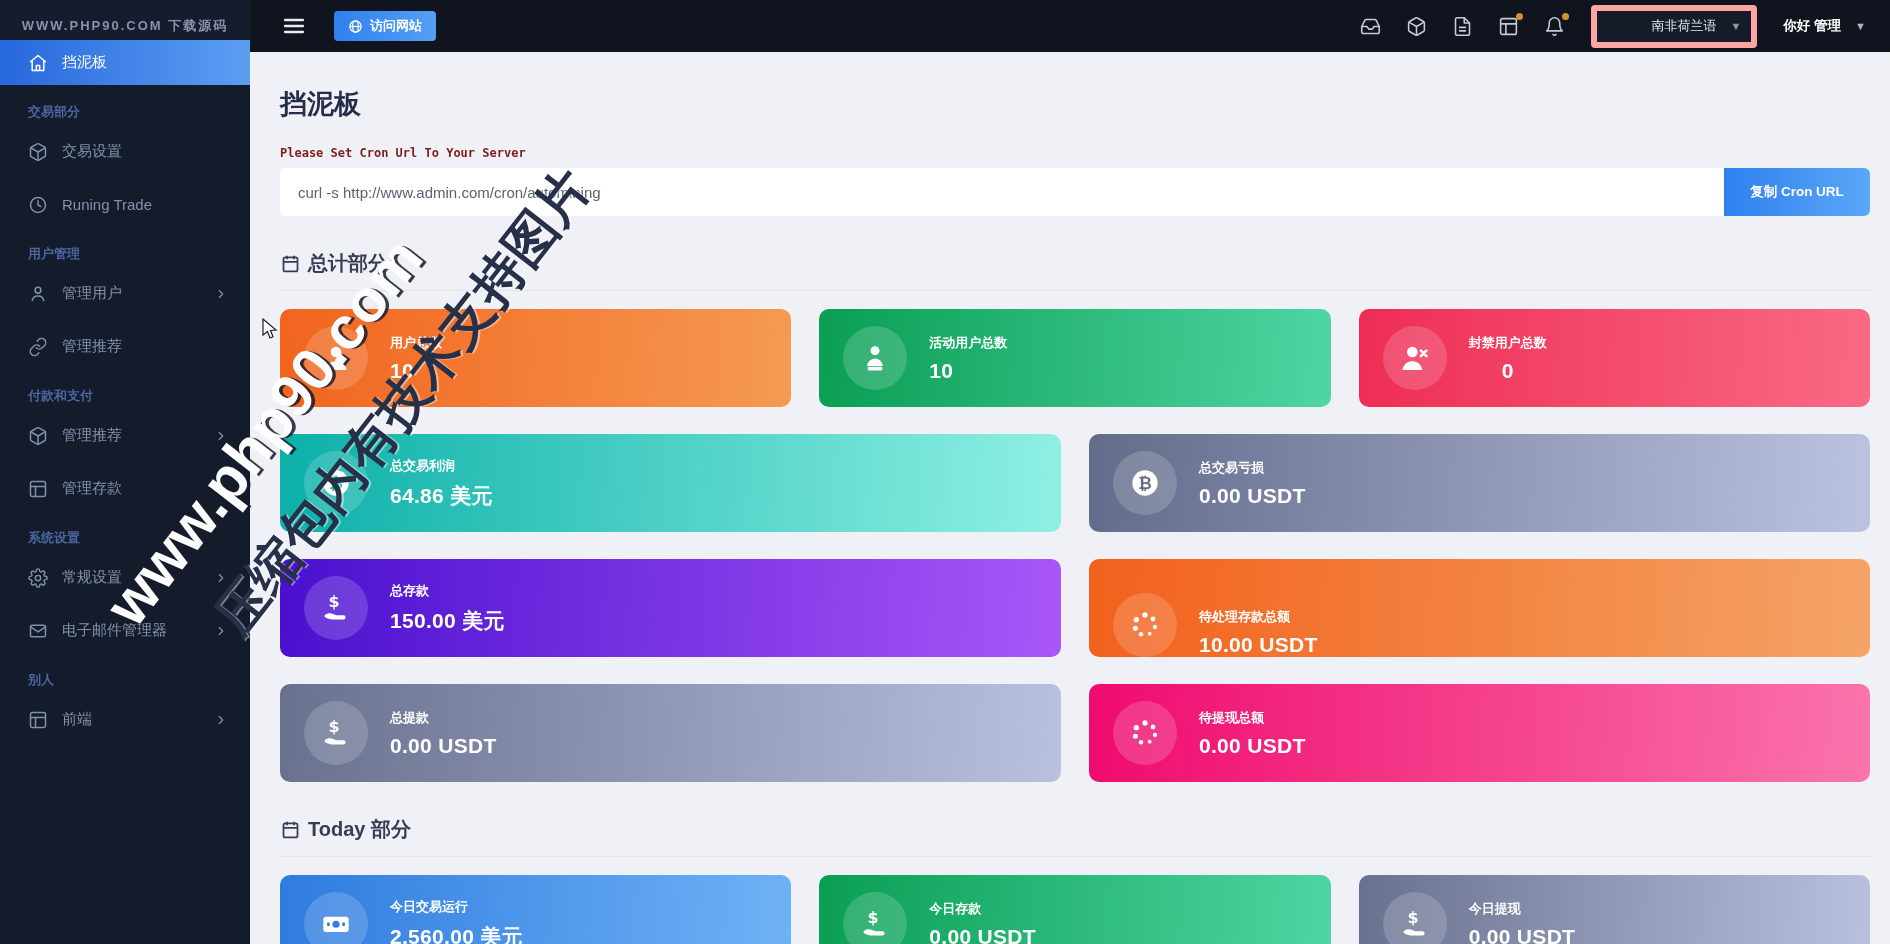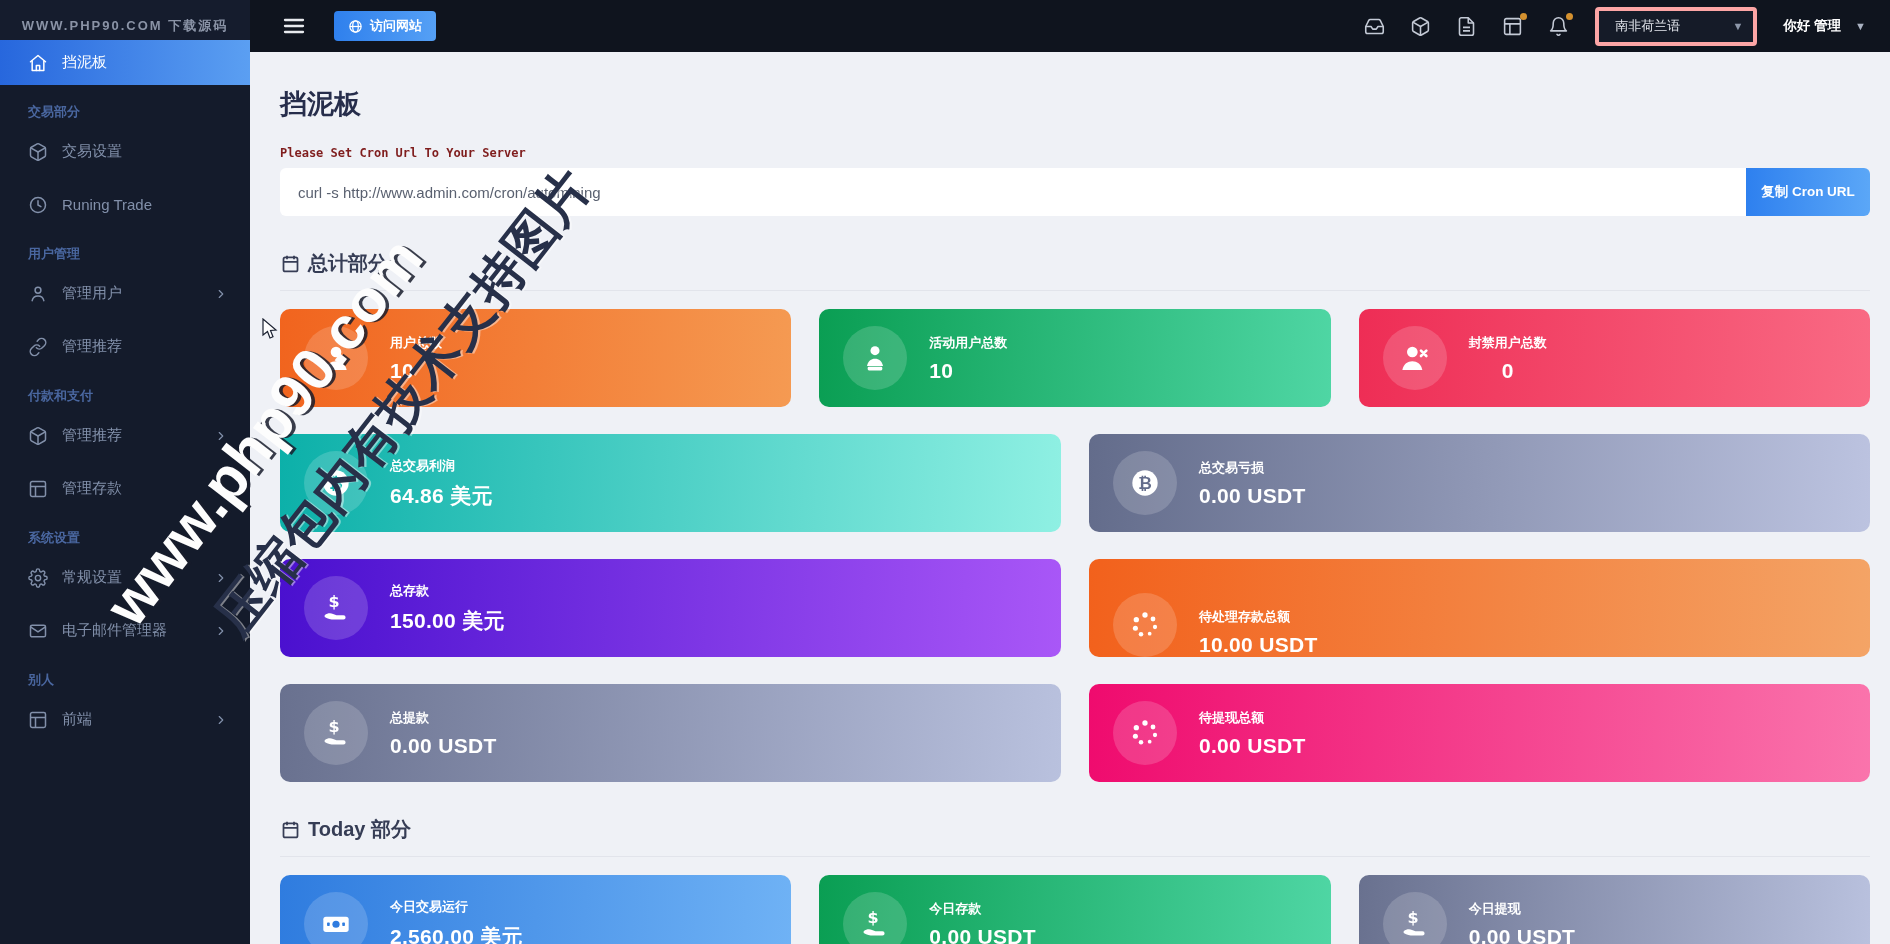--- a/index.html
+++ b/index.html
@@ -20,32 +20,32 @@
   
   .right{flex:1;display:flex;flex-direction:column;min-width:0}
   .topbar{height:52px;flex-shrink:0;background:#0f141e;display:flex;align-items:center;padding:0 24px 0 32px}
   .hamburger{width:24px;height:24px;border:none;background:none;color:#e8eaee;padding:0;cursor:pointer}
   .visit-btn{margin-left:28px;height:30px;padding:8px 14px;border:none;border-radius:4px;background:linear-gradient(90deg,#2f80ed,#55a0f5);color:#fff;font-size:13px;font-weight:bold;display:flex;align-items:center;gap:7px;cursor:pointer}
   .visit-btn .ic{width:15px;height:15px;color:#fff}
   .tb-spacer{flex:1}
   #topbar-icons{display:flex;align-items:center;gap:25px;margin-right:26px}
   .top-ic{position:relative;width:21px;height:21px;color:#c4cad6;cursor:pointer}
   .top-ic .dot{position:absolute;top:-3px;right:-4px;width:7px;height:7px;border-radius:50%;background:#d4912f}
-  .lang-select{height:31px;min-width:128px;border:4px solid #fca5a5;border-radius:4px;background:#151b28;color:#e6e9ef;font-size:13px;display:flex;align-items:center;justify-content:space-between;padding:0 10px 0 16px;cursor:pointer}
+  .lang-select{height:31px;min-width:128px;border:6px solid #fca5a5;border-radius:4px;background:#151b28;color:#e6e9ef;font-size:13px;display:flex;align-items:center;justify-content:flex-end;padding:0 10px 0 16px;cursor:pointer}
   .lang-select .caret{color:#8d97a9;font-size:11px;margin-left:14px}
   .greeting{margin-left:26px;color:#fff;font-size:13.5px;font-weight:bold;display:flex;align-items:center;gap:14px;cursor:pointer}
   .greeting .caret{color:#aab2c2;font-size:11px}
 
   
   main{flex:1;overflow:hidden;padding:34px 20px 0 30px}
   h1{margin:0;font-size:27px;color:#262d4b;font-weight:bold}
   .cron-label{margin-top:24px;font-family:"DejaVu Sans Mono",monospace;font-size:12px;font-weight:bold;color:#7f1d1d}
   .cron-row{display:flex;margin-top:8px}
   .cron-row input{flex:1;height:48px;border:none;border-radius:6px 0 0 6px;background:#fff;padding:0 18px;font-size:15px;color:#5a6170;outline:none;font-family:"Liberation Sans",sans-serif}
-  .copy-btn{width:124px;height:48px;border:none;border-radius:0 6px 6px 0;background:linear-gradient(90deg,#2e80ef,#5ba7f7);color:#fff;font-size:13.5px;font-weight:bold;cursor:pointer}
+  .copy-btn{width:146px;height:48px;border:none;border-radius:0 6px 6px 0;background:linear-gradient(90deg,#2e80ef,#5ba7f7);color:#fff;font-size:13.5px;font-weight:bold;cursor:pointer}
   .sec-head{display:flex;align-items:center;gap:7px;margin-top:34px;color:#363d55;font-size:20px;font-weight:bold}
   .sec-head .ic{width:21px;height:21px;color:#363d55}
   .divider{height:1px;background:#e2e4eb;margin-top:13px}
   .cards{display:flex;flex-wrap:wrap;gap:27px 28px;margin-top:18px}
   .card{height:98px;border-radius:10px;display:flex;align-items:center;padding-left:24px;box-sizing:border-box;color:#fff}
   .card.s4{width:calc((100% - 56px)/3)}
   .card.s6{width:calc((100% - 28px)/2)}
   .badge{width:64px;height:64px;border-radius:50%;background:rgba(255,255,255,.17);display:flex;align-items:center;justify-content:center;margin-right:22px;flex-shrink:0}
   .badge svg{width:32px;height:32px}
   .card-label{font-size:13px;font-weight:700;margin-bottom:7px}

